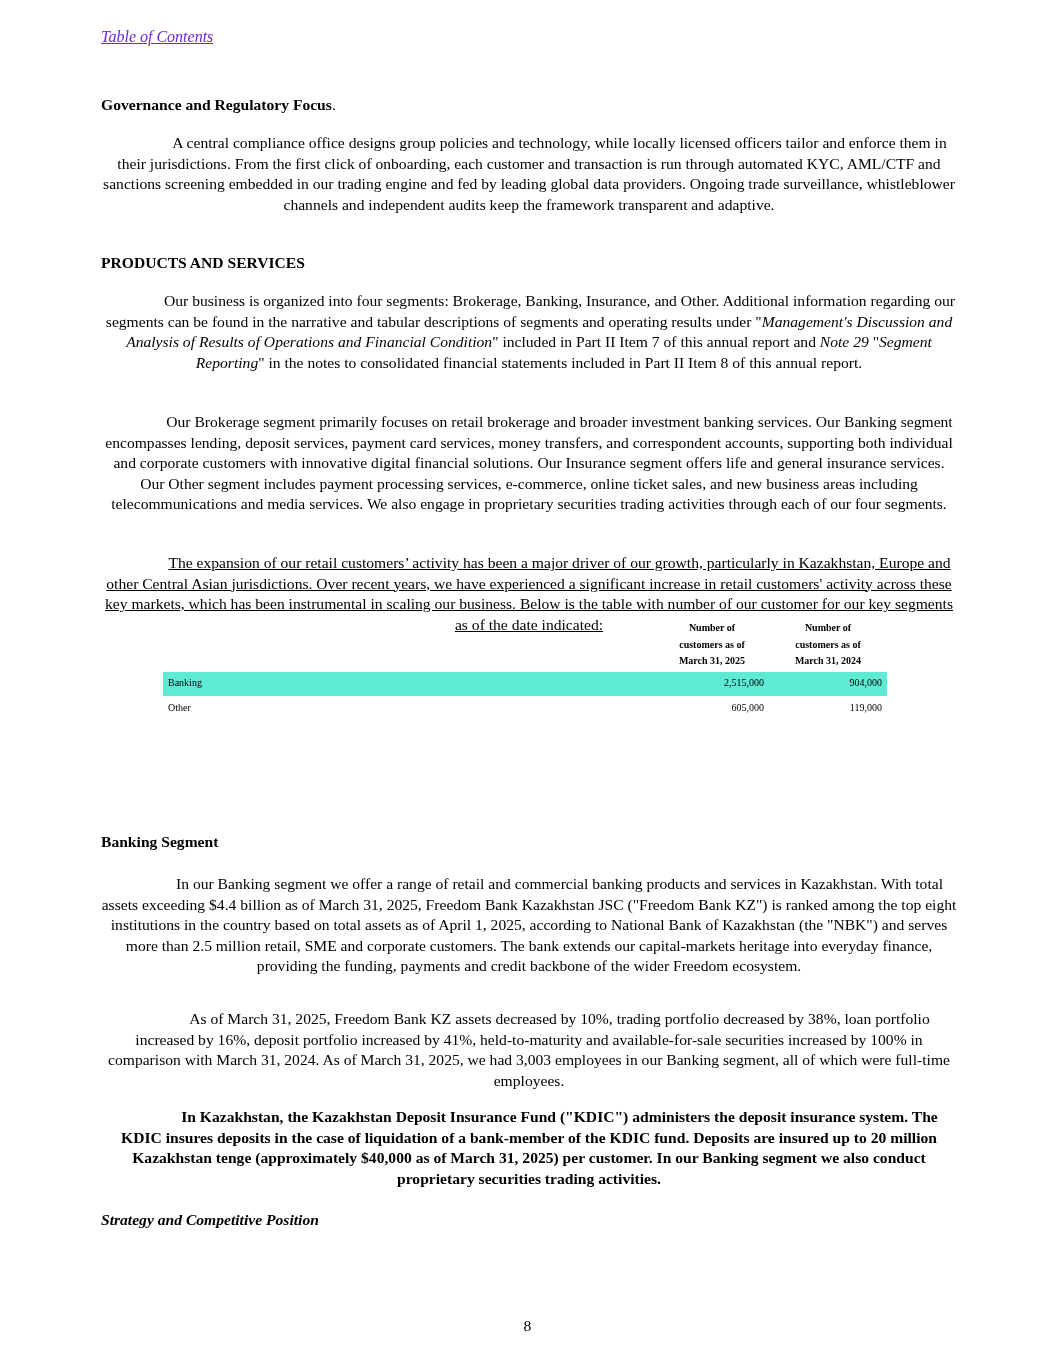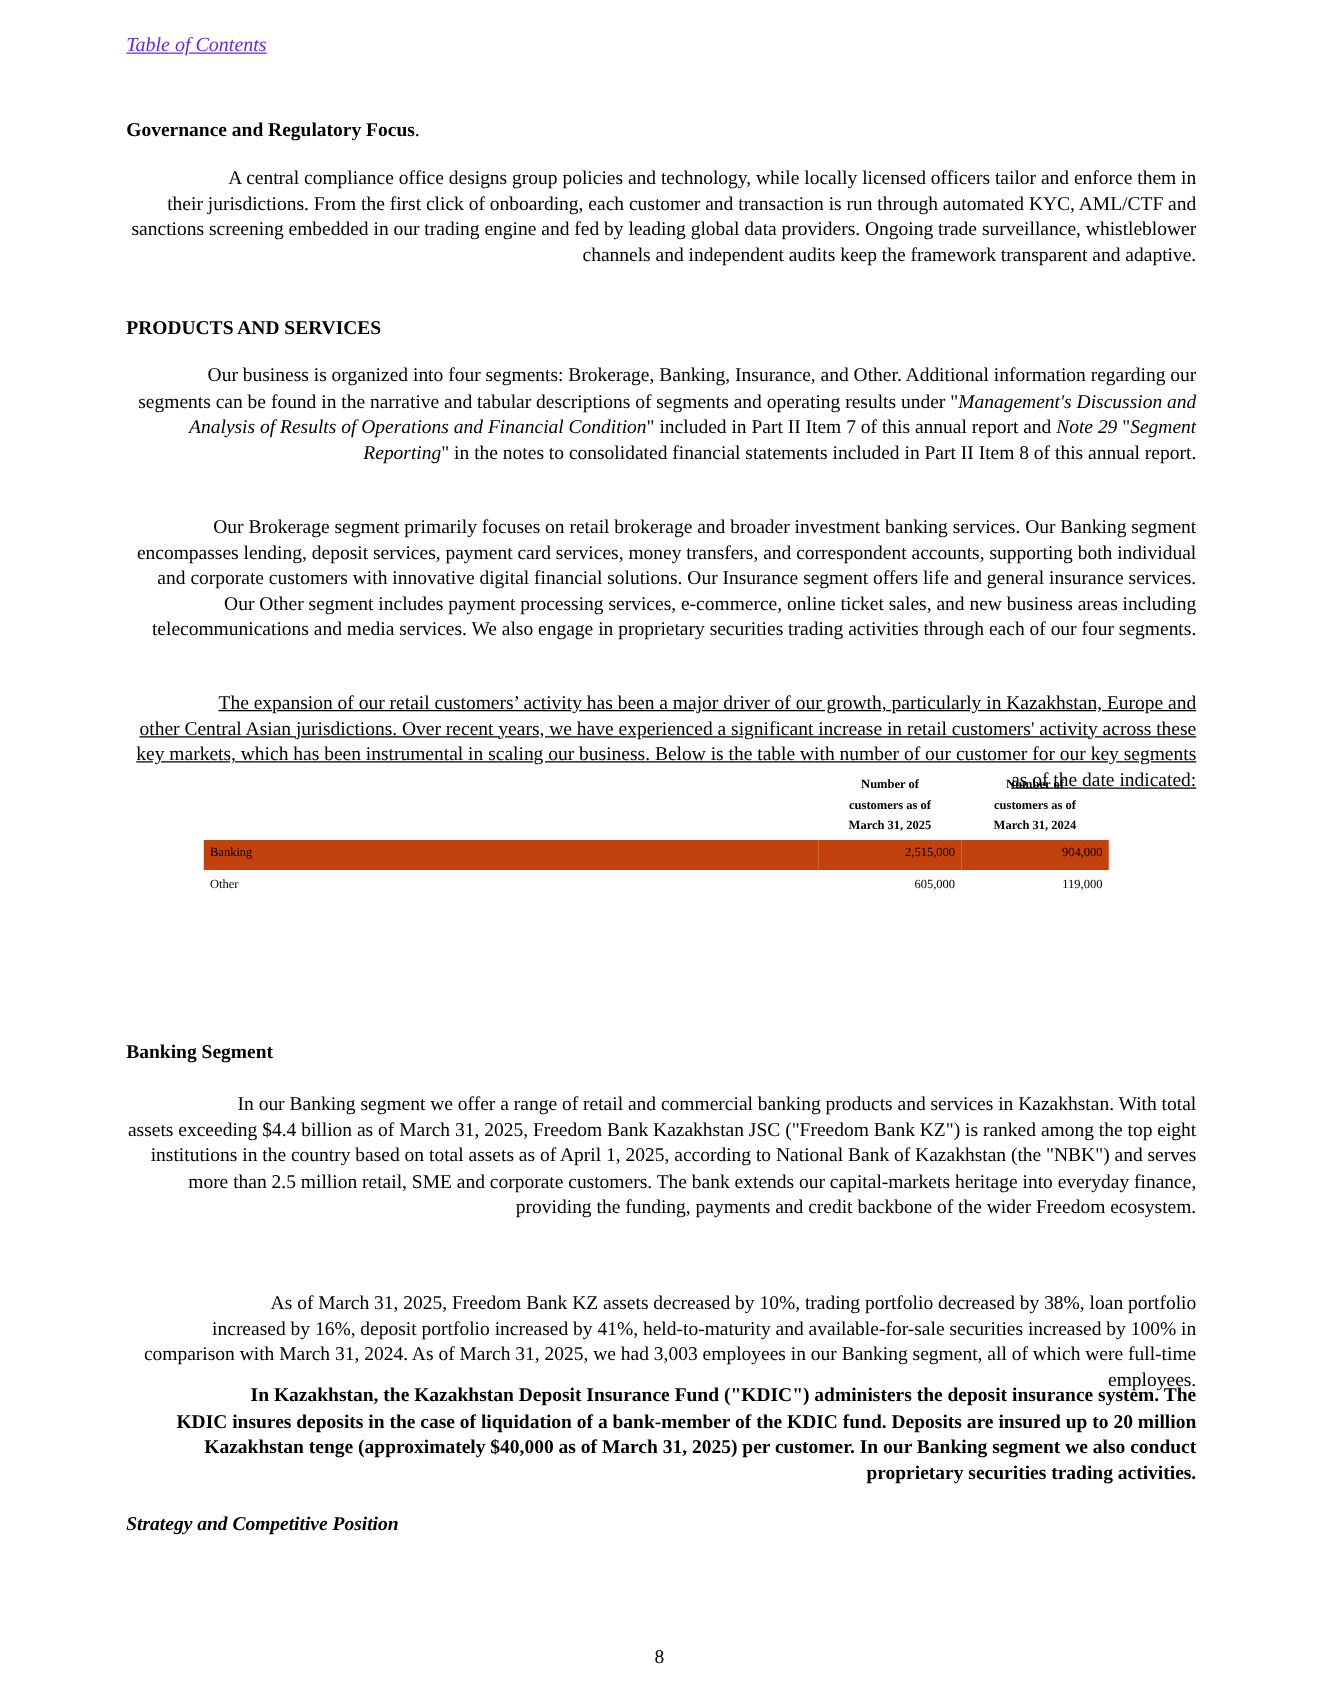--- a/index.html
+++ b/index.html
@@ -39,21 +39,21 @@
     .heading-bold {
       font-weight: bold;
     }
     .heading-bold-italic {
       font-weight: bold;
       font-style: italic;
     }
     p.para {
       margin: 0;
       text-indent: 61px;
-      text-align: right;
+      text-align: center;
     }
     .ital { font-style: italic; }
 
     table.customers {
       position: absolute;
       left: 62px;
       top: 620px;
       width: 724px;
       border-collapse: collapse;
       font-size: 10px;
@@ -68,21 +68,21 @@
     table.customers td {
       height: 24.5px;
       padding: 0 5px;
       vertical-align: middle;
     }
     table.customers td.num {
       text-align: right;
       margin-top: 24px;
     }
     table.customers tr.shaded td {
-      background: #c2410c;
+      background: #5eead4;
     }
     .page-number {
       position: absolute;
       top: 1316px;
       left: 0;
       width: 1055px;
       text-align: center;
       font-size: 15.6px;
     }
   </style>
@@ -149,21 +149,21 @@
       </tr>
     </tbody>
   </table>
 
   <div class="block heading-bold" style="top:832px;">Banking Segment</div>
 
   <div class="block" style="top:874px;">
     <p class="para">In our Banking segment we offer a range of retail and commercial banking products and services in Kazakhstan. With total assets exceeding $4.4 billion as of March 31, 2025, Freedom Bank Kazakhstan JSC ("Freedom Bank KZ") is ranked among the top eight institutions in the country based on total assets as of April 1, 2025, according to National Bank of Kazakhstan (the "NBK") and serves more than 2.5  million retail, SME and corporate customers. The bank extends our capital-markets heritage into everyday finance, providing the funding, payments and credit backbone of the wider Freedom ecosystem.</p>
   </div>
 
-  <div class="block" style="top:1009px;margin-top:24px;">
+  <div class="block" style="top:1009px;">
     <p class="para">As of March 31, 2025, Freedom Bank KZ assets decreased by 10%, trading portfolio decreased by 38%, loan portfolio increased by 16%, deposit portfolio increased by 41%,  held-to-maturity and available-for-sale securities increased by 100% in comparison with March 31, 2024. As of March 31, 2025, we had 3,003 employees in our Banking segment, all of which were full-time employees.</p>
   </div>
 
   <div class="block" style="top:1107px;font-weight:bold;">
     <p class="para">In Kazakhstan, the Kazakhstan Deposit Insurance Fund ("KDIC") administers the deposit insurance system. The KDIC insures deposits in the case of liquidation of a bank-member of the KDIC fund. Deposits are insured up to 20 million Kazakhstan tenge (approximately $40,000 as of March 31, 2025) per customer. In our Banking segment we also conduct proprietary securities trading activities.</p>
   </div>
 
   <div class="block heading-bold-italic" style="top:1210px;">Strategy and Competitive Position</div>
 
 </div>

